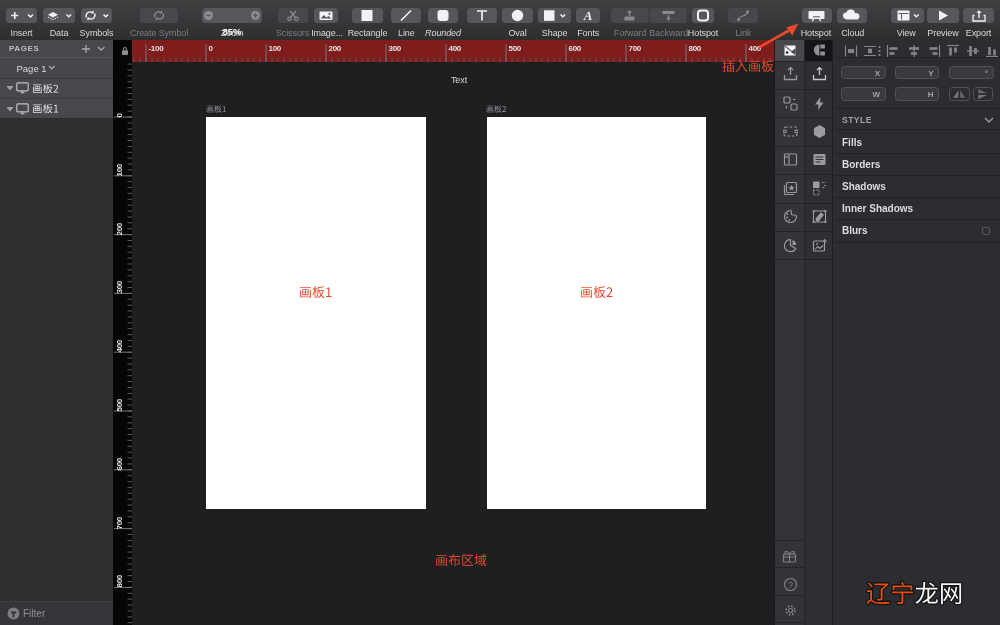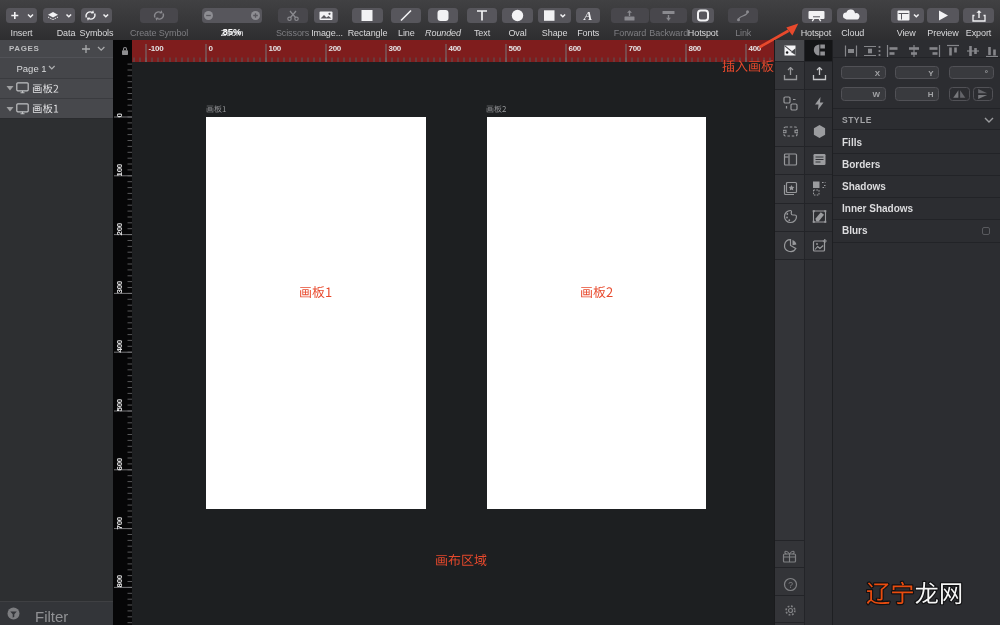--- a/index.html
+++ b/index.html
@@ -54,21 +54,21 @@
         </svg>
       </div>
       <div class="tlabel" style="left:-13.5px;width:70px;">Insert</div>
       <div class="tbtn" style="left:43.0px;width:32.0px;">
         <svg style="position:absolute;left:0.0px;top:0.0px" width="32" height="15">
           <path d="M5 6.7l5-2.7 5 2.7-5 2.7z" fill="#f2f2f4"></path>
           <path d="M5 9l5 2.7 5-2.7" stroke="#f2f2f4" stroke-width="1" fill="none" stroke-dasharray="1.5 1"></path>
           <path d="M23.5 6.5l2.3 2.3 2.3-2.3" stroke="#f2f2f4" stroke-width="1.5" fill="none"></path>
         </svg>
       </div>
-      <div class="tlabel" style="left:24.0px;width:84px;">Data</div>
+      <div class="tlabel" style="left:24.0px;width:70px;">Data</div>
       <div class="tbtn" style="left:81.0px;width:31.0px;">
         <svg style="position:absolute;left:0.0px;top:0.0px" width="31" height="15">
           <path d="M5.3 9.4a4.1 4.1 0 0 1 1.3-4.6 4.1 4.1 0 0 1 4.9-.1" stroke="#f2f2f4" stroke-width="1.35" fill="none"></path>
           <path d="M12.1 2.2l1 3-3.1.4z" fill="#f2f2f4"></path>
           <path d="M13.7 5.6a4.1 4.1 0 0 1-1.3 4.6 4.1 4.1 0 0 1-4.9.1" stroke="#f2f2f4" stroke-width="1.35" fill="none"></path>
           <path d="M6.9 12.8l-1-3 3.1-.4z" fill="#f2f2f4"></path>
           <path d="M22.5 6.5l2.3 2.3 2.3-2.3" stroke="#f2f2f4" stroke-width="1.5" fill="none"></path>
         </svg>
       </div>
       <div class="tlabel" style="left:61.5px;width:70px;">Symbols</div>
@@ -125,21 +125,21 @@
         <svg style="position:absolute;left:0.0px;top:0.0px" width="30" height="15">
           <rect x="9.5" y="2" width="11" height="11" rx="3" fill="#f2f2f4"></rect>
         </svg>
       </div>
       <div class="tlabel" style="left:408.0px;width:70px;font-style:italic;">Rounded</div>
       <div class="tbtn" style="left:467.0px;width:30.0px;">
         <svg style="position:absolute;left:0.0px;top:0.0px" width="30" height="15">
           <path d="M10 3h10M15 3v9.5" stroke="#f2f2f4" stroke-width="1.7"></path>
         </svg>
       </div>
-      <div class="tlabel" style="left:447.0px;width:70px;">Text</div>
+      <div class="tlabel" style="left:424px;width:70px;margin-top:47px;">Text</div>
       <div class="tbtn" style="left:502.0px;width:31.0px;">
         <svg style="position:absolute;left:0.0px;top:0.0px" width="31" height="15">
           <circle cx="15.5" cy="7.5" r="5.7" fill="#f2f2f4"></circle>
         </svg>
       </div>
       <div class="tlabel" style="left:482.5px;width:70px;">Oval</div>
       <div class="tbtn" style="left:537.8px;width:33.6px;">
         <svg style="position:absolute;left:0.0px;top:0.0px" width="34" height="15">
           <rect x="6" y="2.3" width="10.5" height="10.5" fill="#f2f2f4"></rect>
           <path d="M22.5 6.5l2.3 2.3 2.3-2.3" stroke="#f2f2f4" stroke-width="1.5" fill="none"></path>
@@ -254,21 +254,21 @@
       <svg style="position:absolute;left:32.0px;top:62.4px;" width="26.8" height="13.7" viewBox="0 -100 255.5 130">
         <use href="#hua" x="0.0" fill="#e6e6e8"></use>
         <use href="#ban" x="100.0" fill="#e6e6e8"></use>
         <use href="#d1" x="200.0" fill="#e6e6e8"></use>
       </svg>
       <div class="srow" style="top:561px;height:24px;background:#333539;border-top:1px solid #3f4043;"></div>
       <svg style="position:absolute;left:7px;top:567px" width="13" height="13">
         <circle cx="6.5" cy="6.5" r="6" fill="#7c7d80"></circle>
         <path d="M3.2 4.5h6.6L7.3 7.2v2.6l-1.6.9V7.2z" fill="#333539"></path>
       </svg>
-      <div style="position:absolute;left:35px;top:568px;font-size:15px;color:#909194;">Filter</div>
+      <div style="position:absolute;left:23px;top:568px;font-size:10px;color:#909194;">Filter</div>
     </div>
 <div id="hruler">
       <svg style="position:absolute;left:0;top:0" width="661" height="22">
         <path d="M3.0 17.5v4.5M9.0 17.5v4.5M15.0 17.5v4.5M21.0 17.5v4.5M27.0 17.5v4.5M33.0 17.5v4.5M39.0 17.5v4.5M45.0 17.5v4.5M51.0 17.5v4.5M57.0 17.5v4.5M63.0 17.5v4.5M69.0 17.5v4.5M75.0 17.5v4.5M81.0 17.5v4.5M87.0 17.5v4.5M93.0 17.5v4.5M99.0 17.5v4.5M105.0 17.5v4.5M111.0 17.5v4.5M117.0 17.5v4.5M123.0 17.5v4.5M129.0 17.5v4.5M135.0 17.5v4.5M141.0 17.5v4.5M147.0 17.5v4.5M153.0 17.5v4.5M159.0 17.5v4.5M165.0 17.5v4.5M171.0 17.5v4.5M177.0 17.5v4.5M183.0 17.5v4.5M189.0 17.5v4.5M195.0 17.5v4.5M201.0 17.5v4.5M207.0 17.5v4.5M213.0 17.5v4.5M219.0 17.5v4.5M225.0 17.5v4.5M231.0 17.5v4.5M237.0 17.5v4.5M243.0 17.5v4.5M249.0 17.5v4.5M255.0 17.5v4.5M261.0 17.5v4.5M267.0 17.5v4.5M273.0 17.5v4.5M279.0 17.5v4.5M285.0 17.5v4.5M291.0 17.5v4.5M297.0 17.5v4.5M303.0 17.5v4.5M309.0 17.5v4.5M315.0 17.5v4.5M321.0 17.5v4.5M327.0 17.5v4.5M333.0 17.5v4.5M339.0 17.5v4.5M345.0 17.5v4.5M351.0 17.5v4.5M357.0 17.5v4.5M363.0 17.5v4.5M369.0 17.5v4.5M375.0 17.5v4.5M381.0 17.5v4.5M387.0 17.5v4.5M393.0 17.5v4.5M399.0 17.5v4.5M405.0 17.5v4.5M411.0 17.5v4.5M417.0 17.5v4.5M423.0 17.5v4.5M429.0 17.5v4.5M435.0 17.5v4.5M441.0 17.5v4.5M447.0 17.5v4.5M453.0 17.5v4.5M459.0 17.5v4.5M465.0 17.5v4.5M471.0 17.5v4.5M477.0 17.5v4.5M483.0 17.5v4.5M489.0 17.5v4.5M495.0 17.5v4.5M501.0 17.5v4.5M507.0 17.5v4.5M513.0 17.5v4.5M519.0 17.5v4.5M525.0 17.5v4.5M531.0 17.5v4.5M537.0 17.5v4.5M543.0 17.5v4.5M549.0 17.5v4.5M555.0 17.5v4.5M561.0 17.5v4.5M567.0 17.5v4.5M573.0 17.5v4.5M579.0 17.5v4.5M585.0 17.5v4.5M591.0 17.5v4.5M597.0 17.5v4.5M603.0 17.5v4.5M609.0 17.5v4.5M615.0 17.5v4.5M621.0 17.5v4.5M627.0 17.5v4.5M633.0 17.5v4.5M639.0 17.5v4.5M645.0 17.5v4.5M651.0 17.5v4.5M657.0 17.5v4.5" stroke="#58585a" stroke-width="1"></path>
         <path d="M33.0 4v18M93.0 4v18M153.0 4v18M213.0 4v18M273.0 4v18M333.0 4v18M393.0 4v18M453.0 4v18M513.0 4v18M573.0 4v18M633.0 4v18" stroke="#77777a" stroke-width="1"></path>
       </svg>
       <div class="rlab" style="left:35.5px;top:4px;">-100</div>
       <div class="rlab" style="left:95.5px;top:4px;">0</div>
       <div class="rlab" style="left:155.5px;top:4px;">100</div>
       <div class="rlab" style="left:215.5px;top:4px;">200</div>

